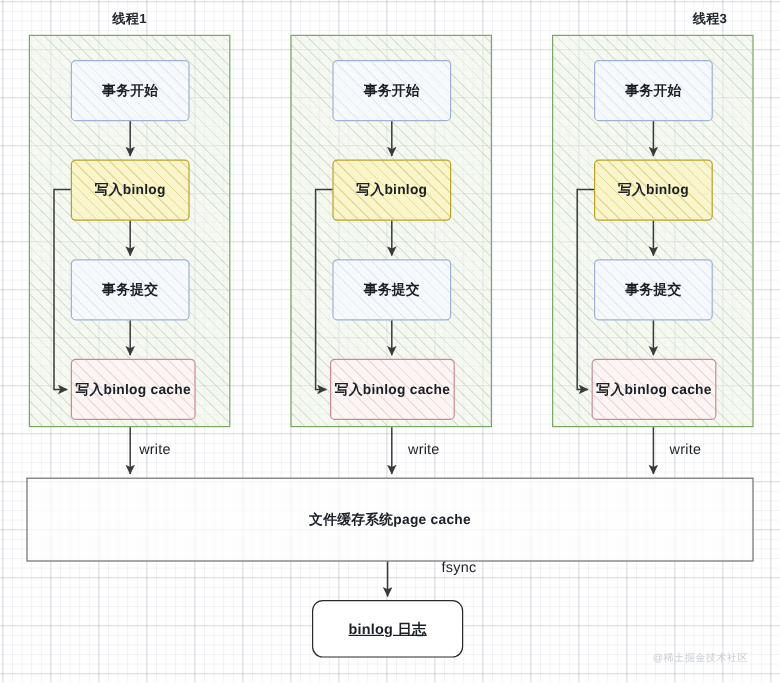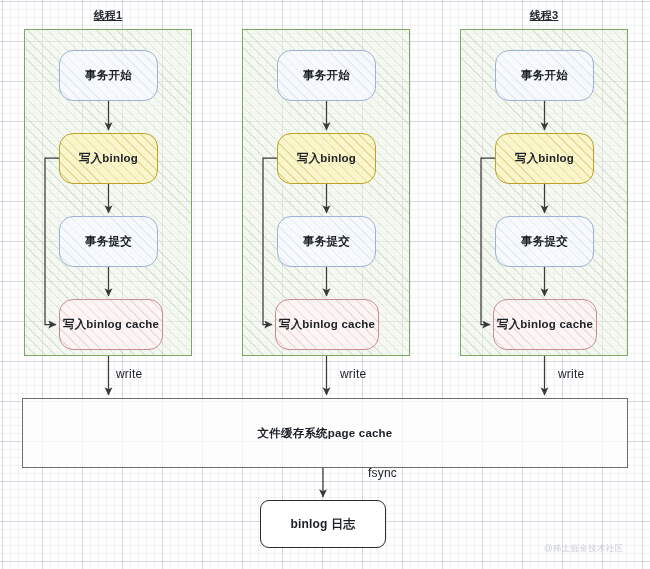--- a/index.html
+++ b/index.html
@@ -24,40 +24,39 @@
   }
 
   .thread-title {
     position: absolute;
     font-size: 11px;
     font-weight: bold;
     color: #23272e;
     text-align: center;
     white-space: nowrap;
     letter-spacing: 0.2px;
-    text-decoration: underline;
   }
 
   .thread-group {
     position: absolute;
     box-sizing: border-box;
     border: 1.5px solid #7aa761;
     background-color: rgba(236, 244, 231, 0.55);
     background-image: repeating-linear-gradient(
         45deg,
         rgba(130, 165, 110, 0.22) 0px,
         rgba(130, 165, 110, 0.22) 1px,
         rgba(255,255,255,0) 1px,
         rgba(255,255,255,0) 7px);
   }
 
   .node {
     position: absolute;
     box-sizing: border-box;
-    border-radius: 14px;
+    border-radius: 4px;
     display: flex;
     align-items: center;
     justify-content: center;
     font-size: 11.5px;
     font-weight: bold;
     color: #1b1f26;
     letter-spacing: 0.2px;
     white-space: nowrap;
   }
 
@@ -93,20 +92,21 @@
   }
   .node.plain {
     border: 1.4px solid #6d6d6d;
     border-radius: 0;
     background-color: rgba(253, 253, 253, 0.75);
   }
   .node.rounded-plain {
     border: 1.6px solid #2b2b2b;
     border-radius: 9px;
     background-color: #ffffff;
+    text-decoration: underline;
   }
 
   .edge-label {
     position: absolute;
     font-size: 12px;
     font-weight: normal;
     color: #1b1f26;
     white-space: nowrap;
     letter-spacing: 0.2px;
   }
@@ -127,21 +127,21 @@
     white-space: nowrap;
     letter-spacing: 0.3px;
   }
 </style>
 </head>
 <body>
 
 <div id="canvas">
 
   <div class="thread-title" style="left:24px; top:8px; width:168px;">线程1</div>
-  <div class="thread-title" style="left:460px; top:8px; width:168px;">线程3</div>
+  <div class="thread-title" style="left:438px; top:8px; width:168px;text-align:right;">线程3</div>
 
   <div class="thread-group" style="left:24px; top:29px; width:168px; height:327px;"></div>
   <div class="thread-group" style="left:242px; top:29px; width:168px; height:327px;"></div>
   <div class="thread-group" style="left:460px; top:29px; width:168px; height:327px;"></div>
 
   <div class="node blue" style="left:59px; top:50px; width:99px; height:51px;">事务开始</div>
   <div class="node yellow" style="left:59px; top:133px; width:99px; height:51px;">写入binlog</div>
   <div class="node blue" style="left:59px; top:216px; width:99px; height:51px;">事务提交</div>
   <div class="node red" style="left:59px; top:299px; width:104px; height:51px;">写入binlog cache</div>
 

